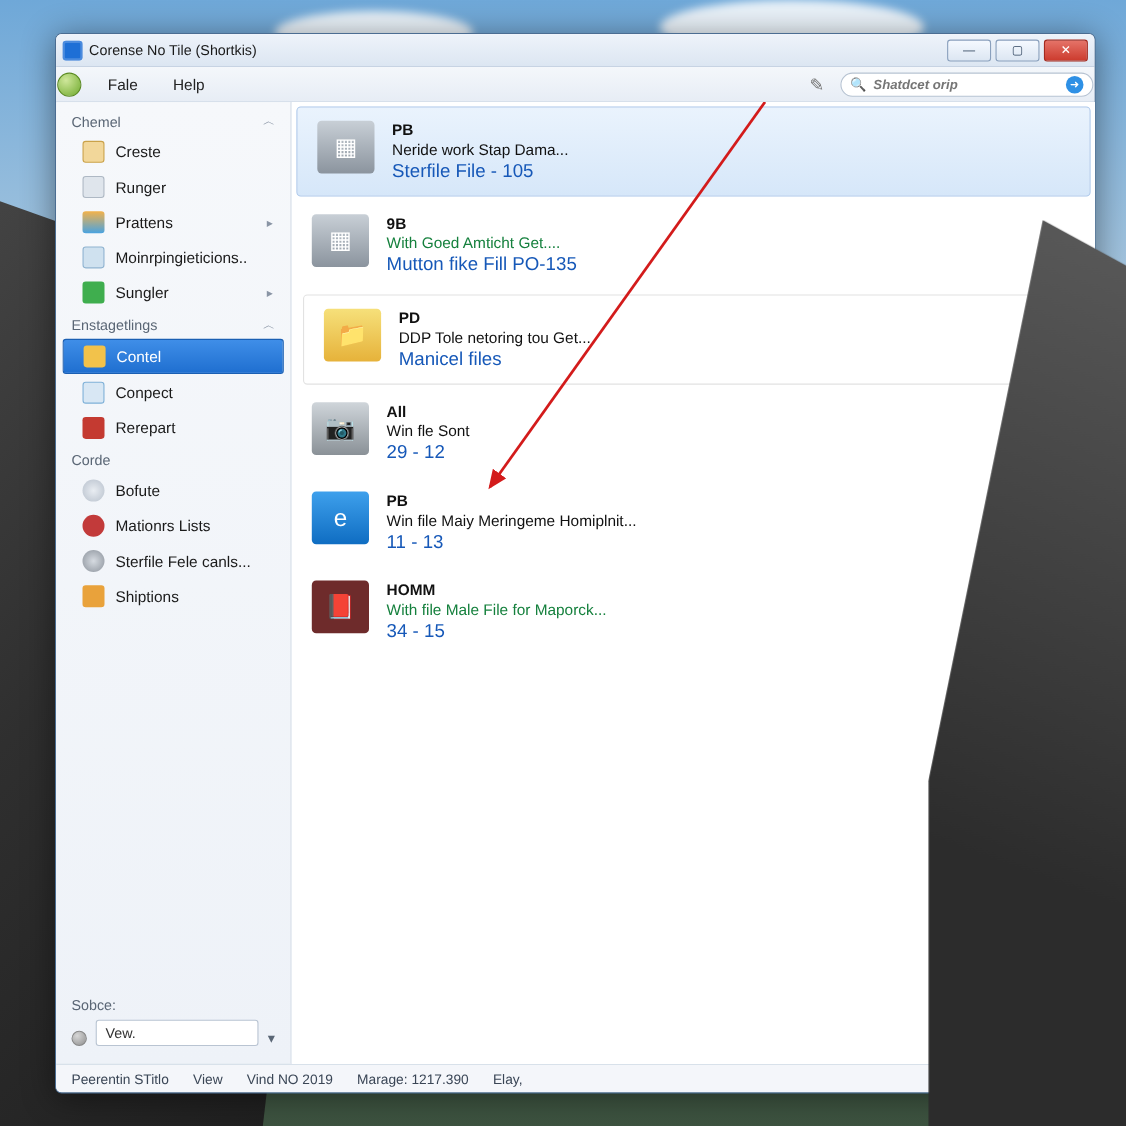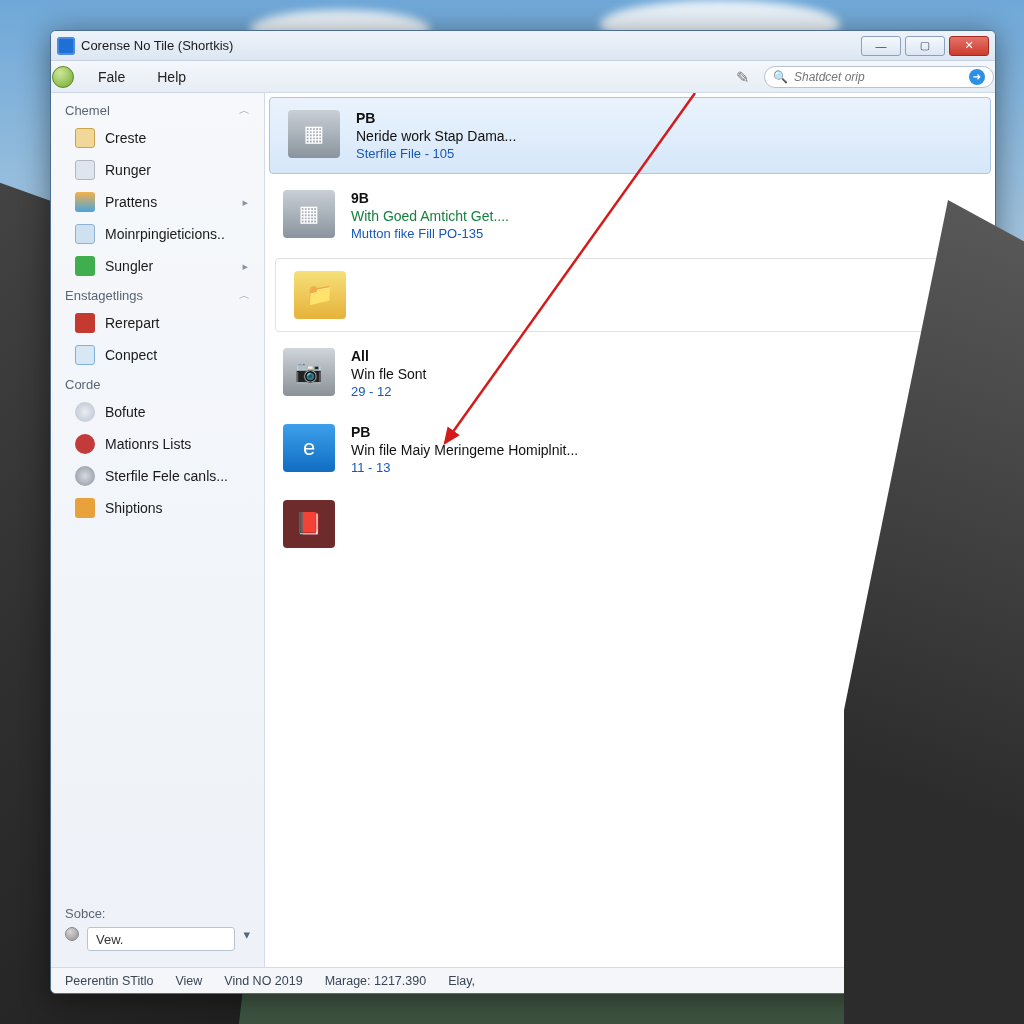--- a/index.html
+++ b/index.html
@@ -64,21 +64,21 @@
     border:1px solid #5a8a20; margin-right:6px;
   }
   .menuitem { padding:4px 14px; font-size:14px; color:#222; cursor:pointer; border-radius:3px;}
   .menubar .spacer{flex:1;}
   .toolicon { width:18px; height:18px; color:#777; font-size:16px; margin-right:6px;}
   .searchbox {
     width:230px; height:22px; border:1px solid #b7c3d2; border-radius:11px;
     background:#fff; display:flex; align-items:center; padding:0 8px; gap:6px;
   }
   .searchbox .mag { color:#888; font-size:12px;}
-  .searchbox input { border:none; outline:none; flex:1; font-size:12px; font-style:italic; color:#888; background:transparent;}
+  .searchbox input { border:none; outline:none; flex:1; font-size:12px; font-style:italic; color:#888; background:transparent;font-weight:bold;}
   .searchbox .go {
     width:16px; height:16px; border-radius:50%; background:#2e90e5; color:#fff;
     display:flex; align-items:center; justify-content:center; font-size:10px;
   }
 
   
   .body { flex:1; display:flex; min-height:0; }
   .sidebar {
     width:214px; background:linear-gradient(#f6f8fb,#eef2f8);
     border-right:1px solid #d2dbe7; display:flex; flex-direction:column;
@@ -100,21 +100,21 @@
   .navitem .nicon {
     width:20px; height:20px; border-radius:3px; flex:0 0 20px;
     display:flex; align-items:center; justify-content:center; font-size:12px;
   }
   .navitem .sub { margin-left:auto; color:#8a95a5; font-size:11px;}
   .sidebar .flexfill{flex:1;}
   .sidebar-footer {
     padding:10px 14px 16px 14px; border-top:1px solid #e0e6ef00;
     font-size:13px; color:#5a6675;
   }
-  .sidebar-footer .row{ display:flex; align-items:flex-start; gap:8px; margin-top:6px;}
+  .sidebar-footer .row{ display:flex; align-items:flex-end; gap:8px; margin-top:6px;}
   .sidebar-footer .combo {
     flex:1; height:24px; border:1px solid #b9c4d2; background:#fff; border-radius:3px;
     display:flex; align-items:center; padding:0 8px; font-size:13px; color:#333;
   }
   .sidebar-footer .dot{ width:14px;height:14px;border-radius:50%;background:radial-gradient(circle at 35% 30%,#d7d7d7,#8f8f8f);border:1px solid #888;}
   .sidebar-footer .dd{ color:#5a6675;}
 
   
   .content { flex:1; background:#fff; overflow:auto; position:relative;}
   .listitem {
@@ -128,21 +128,21 @@
   .listitem.boxed {
     border:1px solid #e2e2e2; border-radius:4px; margin:4px 10px;
   }
   .thumb {
     width:52px; height:48px; flex:0 0 52px; border-radius:4px;
     display:flex; align-items:center; justify-content:center; font-size:22px; color:#fff;
   }
   .li-body .line1{ font-size:14px; font-weight:600; color:#111;}
   .li-body .line2{ font-size:14px; color:#111; margin-top:2px;}
   .li-body .line2.blue{ color:#15803d;}
-  .li-body .line3{ font-size:13px; color:#1658b8; margin-top:2px;}
+  .li-body .line3{ font-size:17px; color:#1658b8; margin-top:2px;}
 
   
   .statusbar {
     height:26px; border-top:1px solid #d2dbe7; background:#f4f6fa;
     display:flex; align-items:center; gap:22px; padding:0 14px;
     font-size:12.5px; color:#3a4656;
   }
 
   
   .arrow-svg{ position:absolute; left:0; top:0; pointer-events:none;}
@@ -214,27 +214,31 @@
       <div class="navitem">
         <span class="nicon" style="background:#3fae4e;"></span>
         <span>Sungler</span>
         <span class="sub">▸</span>
       </div>
 
       <div class="group-header">
         <span>Enstagetlings</span>
         <span class="chev">︿</span>
       </div>
+      <div class="navitem selected">
+        <span class="nicon" style="background:#f2c24b;"></span>
+        <span>Contel</span>
+      </div>
+      <div class="navitem">
+        <span class="nicon" style="background:#d8e7f4;border:1px solid #7fb1d8;"></span>
+        <span>Conpect</span>
+      </div>
       <div class="navitem">
         <span class="nicon" style="background:#c43a31;"></span>
         <span>Rerepart</span>
-      </div>
-      <div class="navitem">
-        <span class="nicon" style="background:#d8e7f4;border:1px solid #7fb1d8;"></span>
-        <span>Conpect</span>
       </div>
 
       <div class="group-header">
         <span>Corde</span>
       </div>
       <div class="navitem">
         <span class="nicon" style="background:radial-gradient(circle,#e9edf2,#b7c0cc);border-radius:50%;"></span>
         <span>Bofute</span>
       </div>
       <div class="navitem">
@@ -278,20 +282,25 @@
         <div class="thumb ic-box">▦</div>
         <div class="li-body">
           <div class="line1">9B</div>
           <div class="line2 blue">With Goed Amticht Get....</div>
           <div class="line3">Mutton fike Fill PO-135</div>
         </div>
       </div>
 
       <div class="listitem boxed">
         <div class="thumb ic-folder">📁</div>
+        <div class="li-body">
+          <div class="line1">PD</div>
+          <div class="line2">DDP Tole netoring tou Get...</div>
+          <div class="line3">Manicel files</div>
+        </div>
       </div>
 
       <div class="listitem">
         <div class="thumb ic-cam">📷</div>
         <div class="li-body">
           <div class="line1">All</div>
           <div class="line2">Win fle Sont</div>
           <div class="line3">29 - 12</div>
         </div>
       </div>
@@ -300,20 +309,25 @@
         <div class="thumb ic-blue">e</div>
         <div class="li-body">
           <div class="line1">PB</div>
           <div class="line2">Win file Maiy Meringeme Homiplnit...</div>
           <div class="line3">11 - 13</div>
         </div>
       </div>
 
       <div class="listitem">
         <div class="thumb ic-book">📕</div>
+        <div class="li-body">
+          <div class="line1">HOMM</div>
+          <div class="line2 blue">With file Male File for Maporck...</div>
+          <div class="line3">34 - 15</div>
+        </div>
       </div>
 
       <svg class="arrow-svg" width="732" height="600">
         <defs>
           <marker id="ah" markerWidth="10" markerHeight="10" refX="6" refY="3" orient="auto">
             <path d="M0,0 L7,3 L0,6 Z" fill="#d31b1b"></path>
           </marker>
         </defs>
         <line x1="430" y1="0" x2="180" y2="350" stroke="#d31b1b" stroke-width="2.5" marker-end="url(#ah)"></line>
       </svg>

